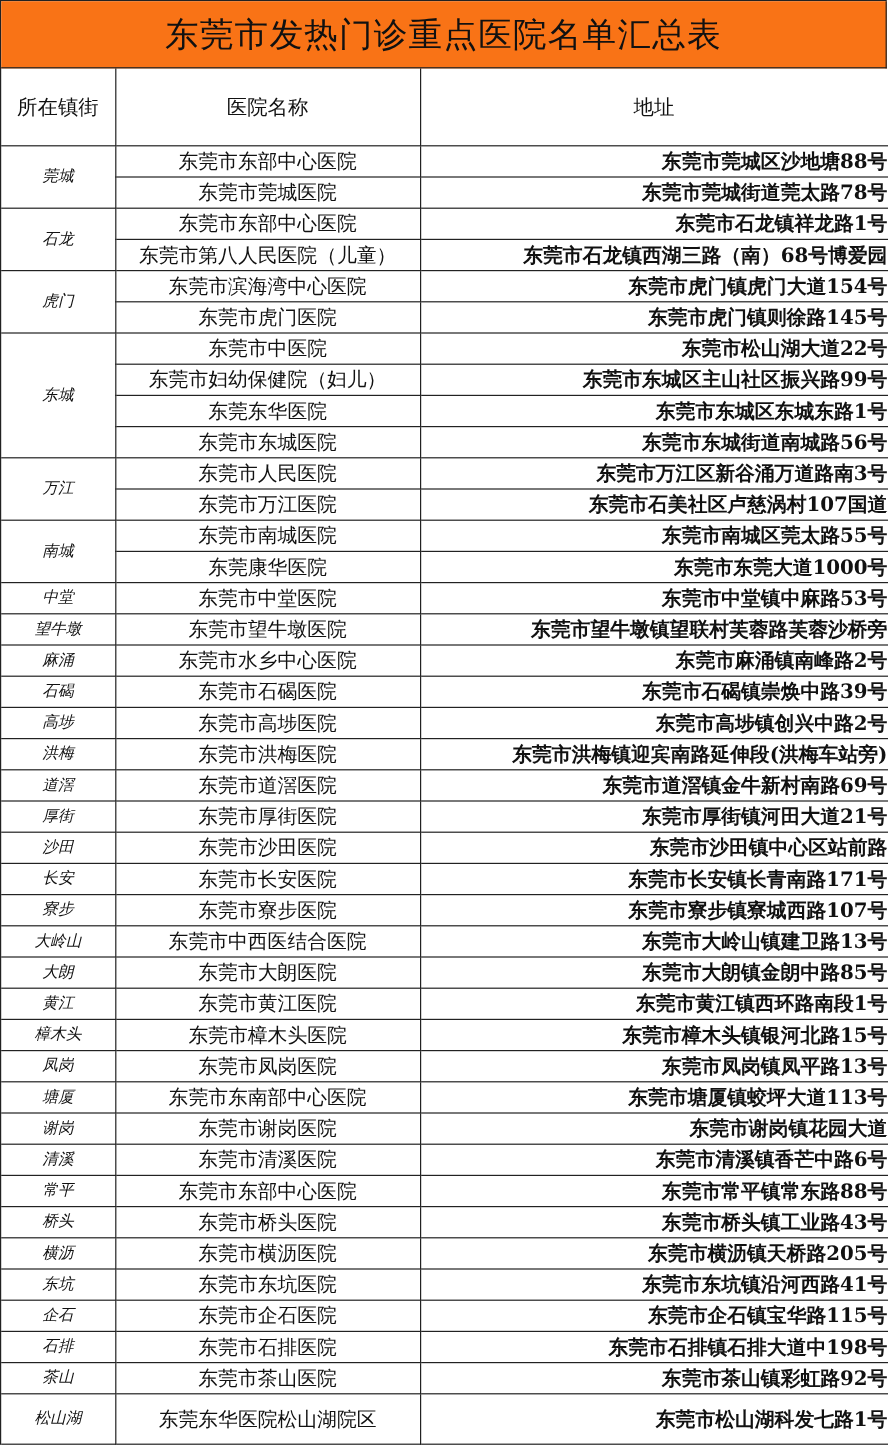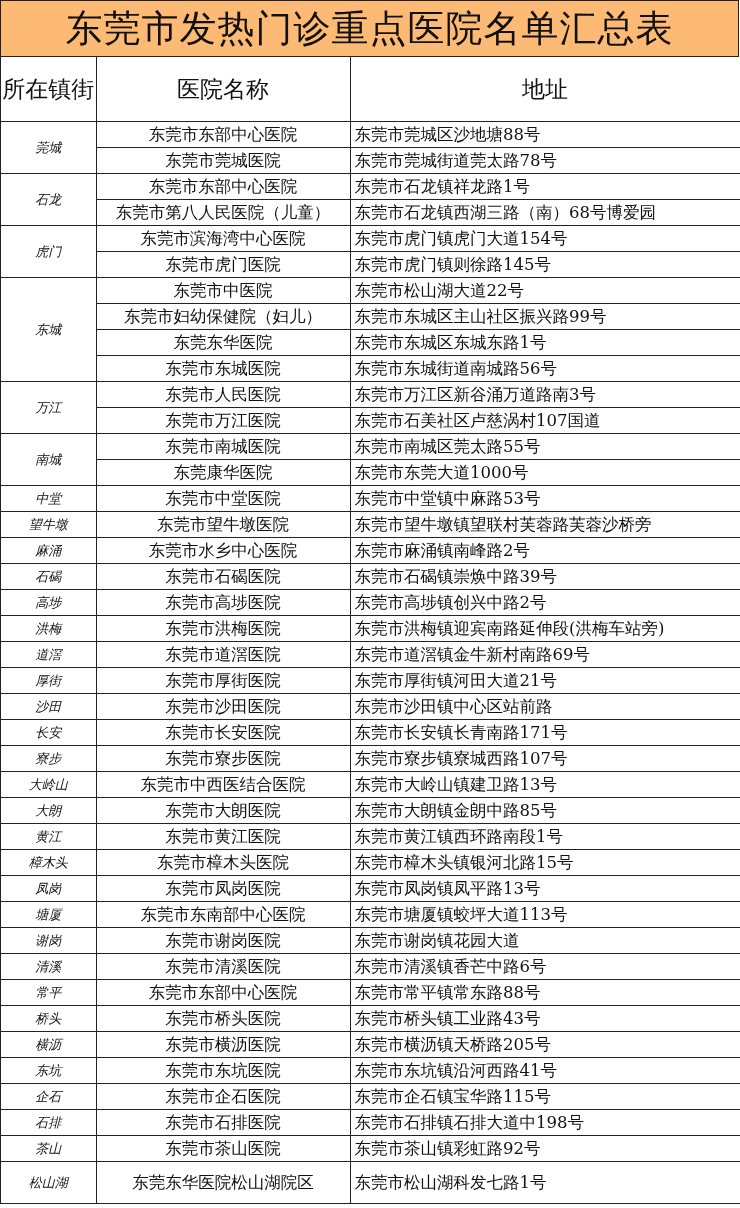--- a/index.html
+++ b/index.html
@@ -1,23 +1,23 @@
 <!DOCTYPE html>
 <html><head>
 <meta charset="utf-8">
 <style>
   html, body { margin:0; padding:0; background:#ffffff; }
   body { width:740px; height:1208px; overflow:hidden; font-family:"DejaVu Serif", "Liberation Serif", serif; color:#111; }
   .sheet { position:absolute; left:0; top:0; width:738px; border-left:1px solid #222; border-top:1px solid #222; }
-  .title { height:55px; background:#fdba74; border-bottom:1px solid #222; border-right:1px solid #222; display:flex; align-items:center; justify-content:center; font-size:37px; letter-spacing:1px; }
+  .title { height:55px; background:#f97316; border-bottom:1px solid #222; border-right:1px solid #222; display:flex; align-items:center; justify-content:center; font-size:28px; letter-spacing:1px; }
   table { border-collapse:collapse; width:739px; table-layout:fixed; }
   td, th { border:1px solid #222; padding:0; text-align:center; white-space:nowrap; overflow:hidden; font-weight:normal; }
-  th { height:64px; font-family:"DejaVu Sans", "Liberation Sans", sans-serif; font-size:23px; }
+  th { height:64px; font-family:"DejaVu Sans", "Liberation Sans", sans-serif; font-size:17px; }
   td { height:25px; font-size:16.5px; line-height:25px; }
-  td.addr { text-align:left; padding-left:4px; }
+  td.addr { text-align:right; padding-left:4px;font-weight:bold; }
   td.town { font-size:13px;font-style:italic; }
   table tr:first-child th { border-top:none; }
   table td:first-child, table th:first-child { border-left:none; }
   tr.tall td { height:41px; }
 </style>
 </head>
 <body>
 
 <div class="sheet">
   <div class="title">东莞市发热门诊重点医院名单汇总表</div>

